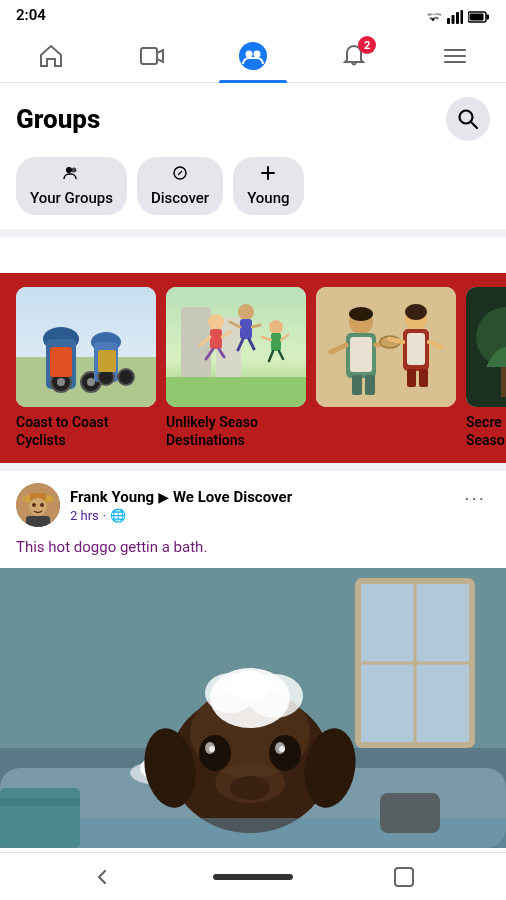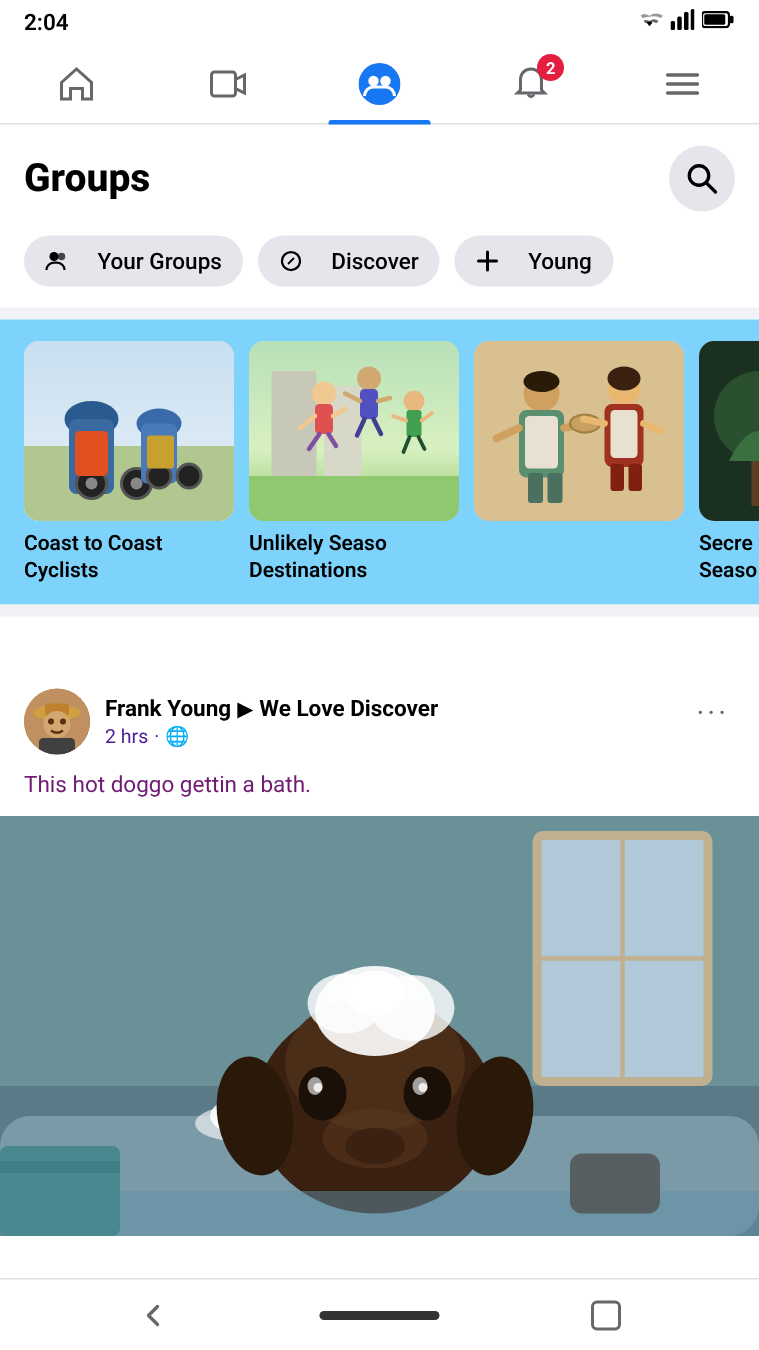--- a/index.html
+++ b/index.html
@@ -9,21 +9,21 @@
       min-height: 900px;
       background: #fff;
       font-family: -apple-system, BlinkMacSystemFont, 'Segoe UI', Roboto, sans-serif;
       overflow-x: hidden;
     }
 
     
     .status-bar {
       display: flex;
       justify-content: space-between;
-      align-items: flex-start;
+      align-items: flex-end;
       padding: 6px 16px;
       background: #fff;
     }
     .status-time {
       font-size: 15px;
       font-weight: 600;
       color: #000;
     }
     .status-icons {
       display: flex;
@@ -113,42 +113,44 @@
     
     .filter-bar {
       display: flex;
       gap: 10px;
       padding: 6px 16px 14px;
       background: #fff;
     }
     .filter-btn {
       display: flex;
       align-items: center;
-      gap: 19px;
+      gap: 8px;
       padding: 8px 14px;
       border-radius: 20px;
       background: #e4e6eb;
       font-size: 15px;
       font-weight: 500;
       color: #000;
       cursor: pointer;
       white-space: nowrap;
+      flex-direction: column;
     }
 
     
     .divider {
       height: 8px;
       background: #f0f2f5;
     }
 
     
     .groups-section {
       padding: 14px 0 14px 16px;
-      background: #7dd3fc;
+      background: #b91c1c;
       overflow: hidden;
+      margin-top: 36px;
     }
     .groups-scroll {
       display: flex;
       gap: 10px;
       overflow-x: auto;
       scrollbar-width: none;
     }
     .groups-scroll::-webkit-scrollbar { display: none; }
     .group-card {
       flex: 0 0 140px;
@@ -171,22 +173,21 @@
 
     
     .divider2 {
       height: 8px;
       background: #f0f2f5;
     }
 
     
     .post {
       background: #fff;
-      padding: 0 16px 0;
-      margin-top: 48px;
+      padding: 12px 16px 0;
     }
     .post-header {
       display: flex;
       justify-content: space-between;
       align-items: flex-start;
       margin-bottom: 10px;
     }
     .post-header-left {
       display: flex;
       align-items: center;

